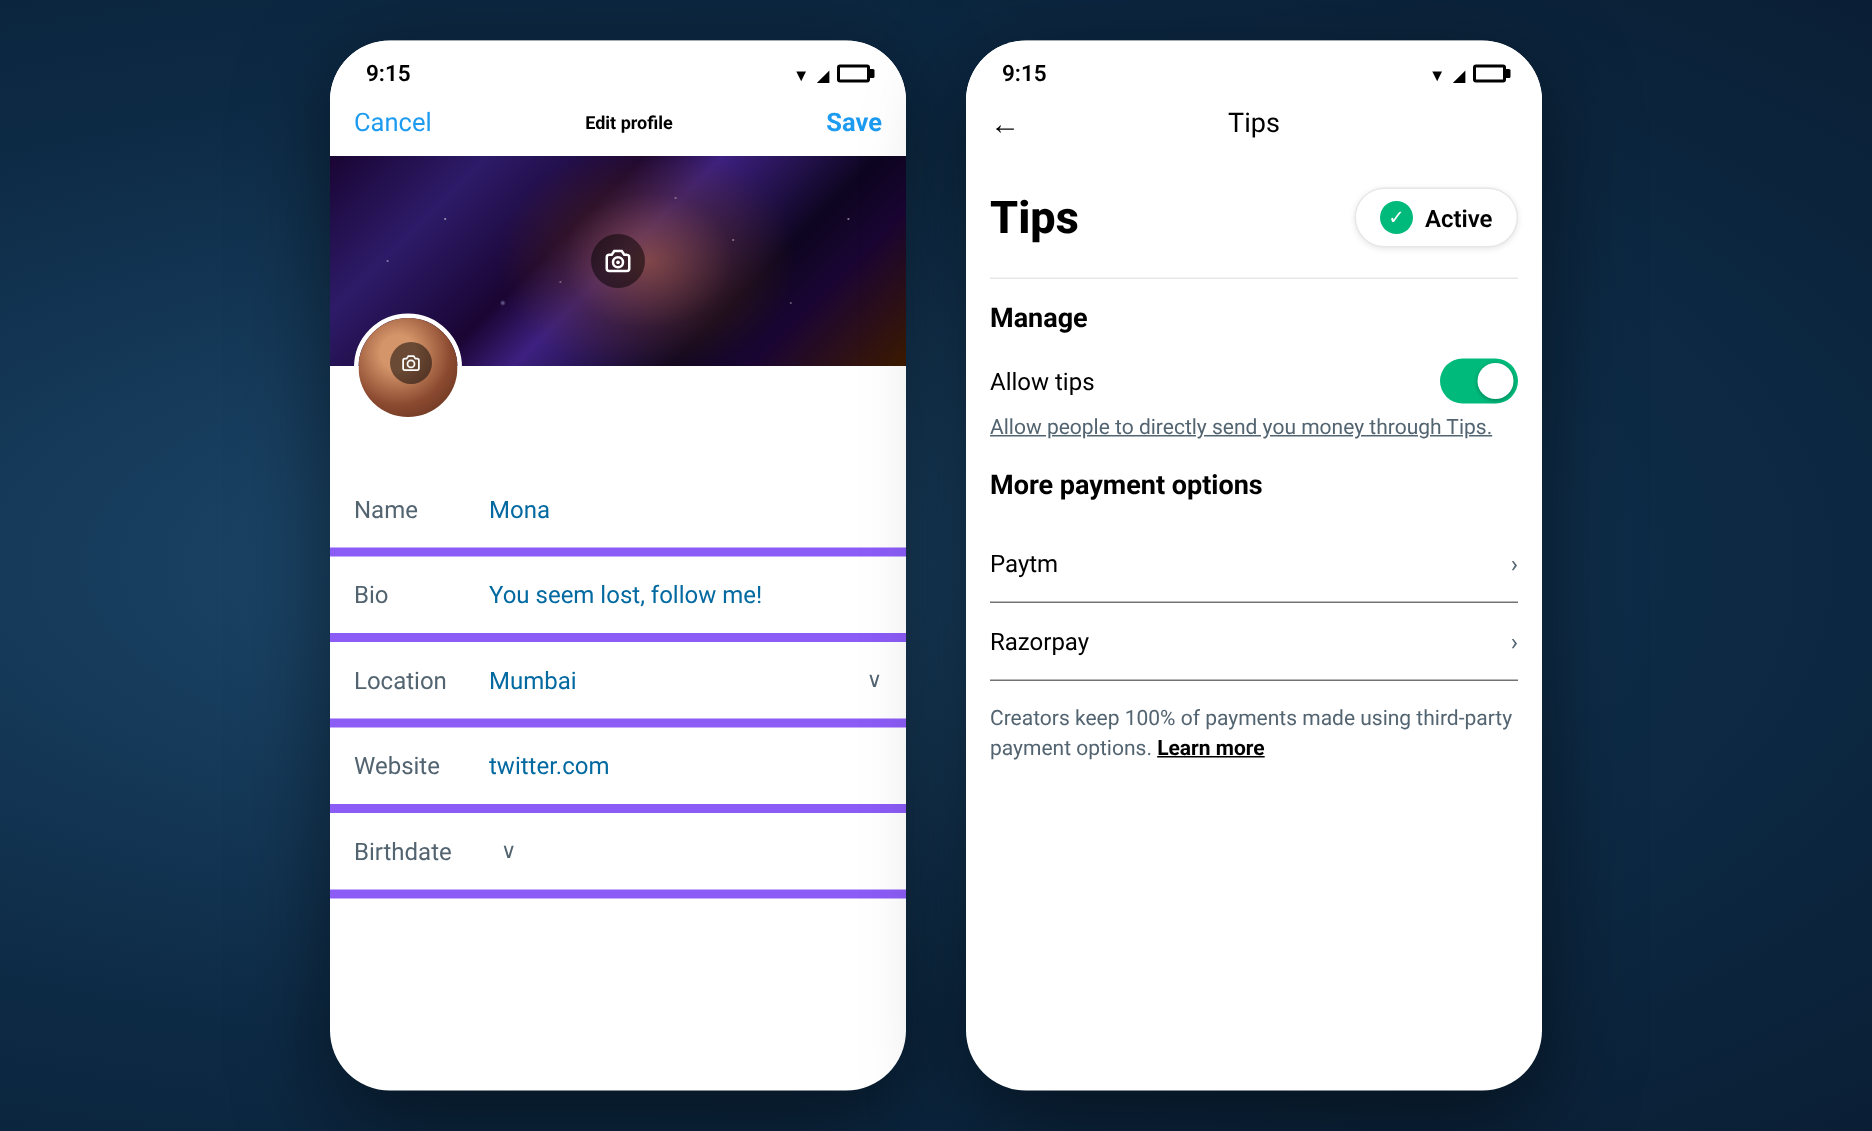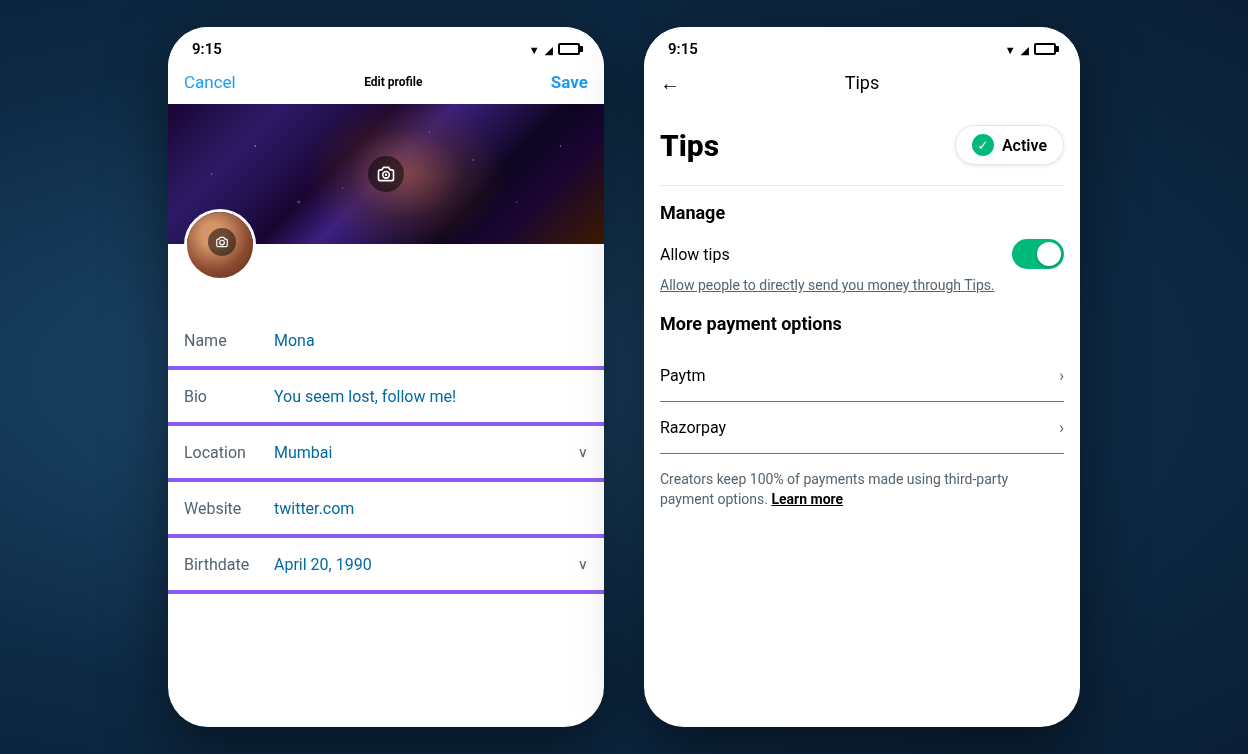--- a/index.html
+++ b/index.html
@@ -13,21 +13,21 @@
       justify-content: center;
       gap: 40px;
       font-family: -apple-system, BlinkMacSystemFont, 'Segoe UI', Roboto, Helvetica, Arial, sans-serif;
       overflow: hidden;
     }
 
     
     .phone {
       background: white;
       border-radius: 40px;
-      width: 436px;
+      width: 384px;
       height: 700px;
       overflow: hidden;
       display: flex;
       flex-direction: column;
       box-shadow: 0 20px 60px rgba(0,0,0,0.5);
       position: relative;
     }
 
     
     .status-bar {
@@ -195,21 +195,21 @@
 
     .profile-fields {
       flex: 1;
       overflow-y: auto;
       padding-top: 20px;
     }
     .field-row {
       display: flex;
       align-items: center;
       padding: 16px 16px;
-      border-bottom: 4px solid #8b5cf6;
+      border-bottom: 6px solid #8b5cf6;
       min-height: 56px;
     }
     .field-label {
       font-size: 16px;
       color: #536471;
       width: 90px;
       flex-shrink: 0;
     }
     .field-value {
       font-size: 16px;
@@ -433,21 +433,20 @@
       <span class="field-chevron">∨</span>
     </div>
 
     <div class="field-row">
       <span class="field-label">Website</span>
       <span class="field-value">twitter.com</span>
     </div>
 
     <div class="field-row">
       <span class="field-label">Birthdate</span>
-      <span class="field-value">April 20, 1990</span>
       <span class="field-chevron">∨</span>
     </div>
 
   </div>
 </div>
 
 <div class="phone phone2">
 
   <div class="status-bar">
     <span class="status-time">9:15</span>

